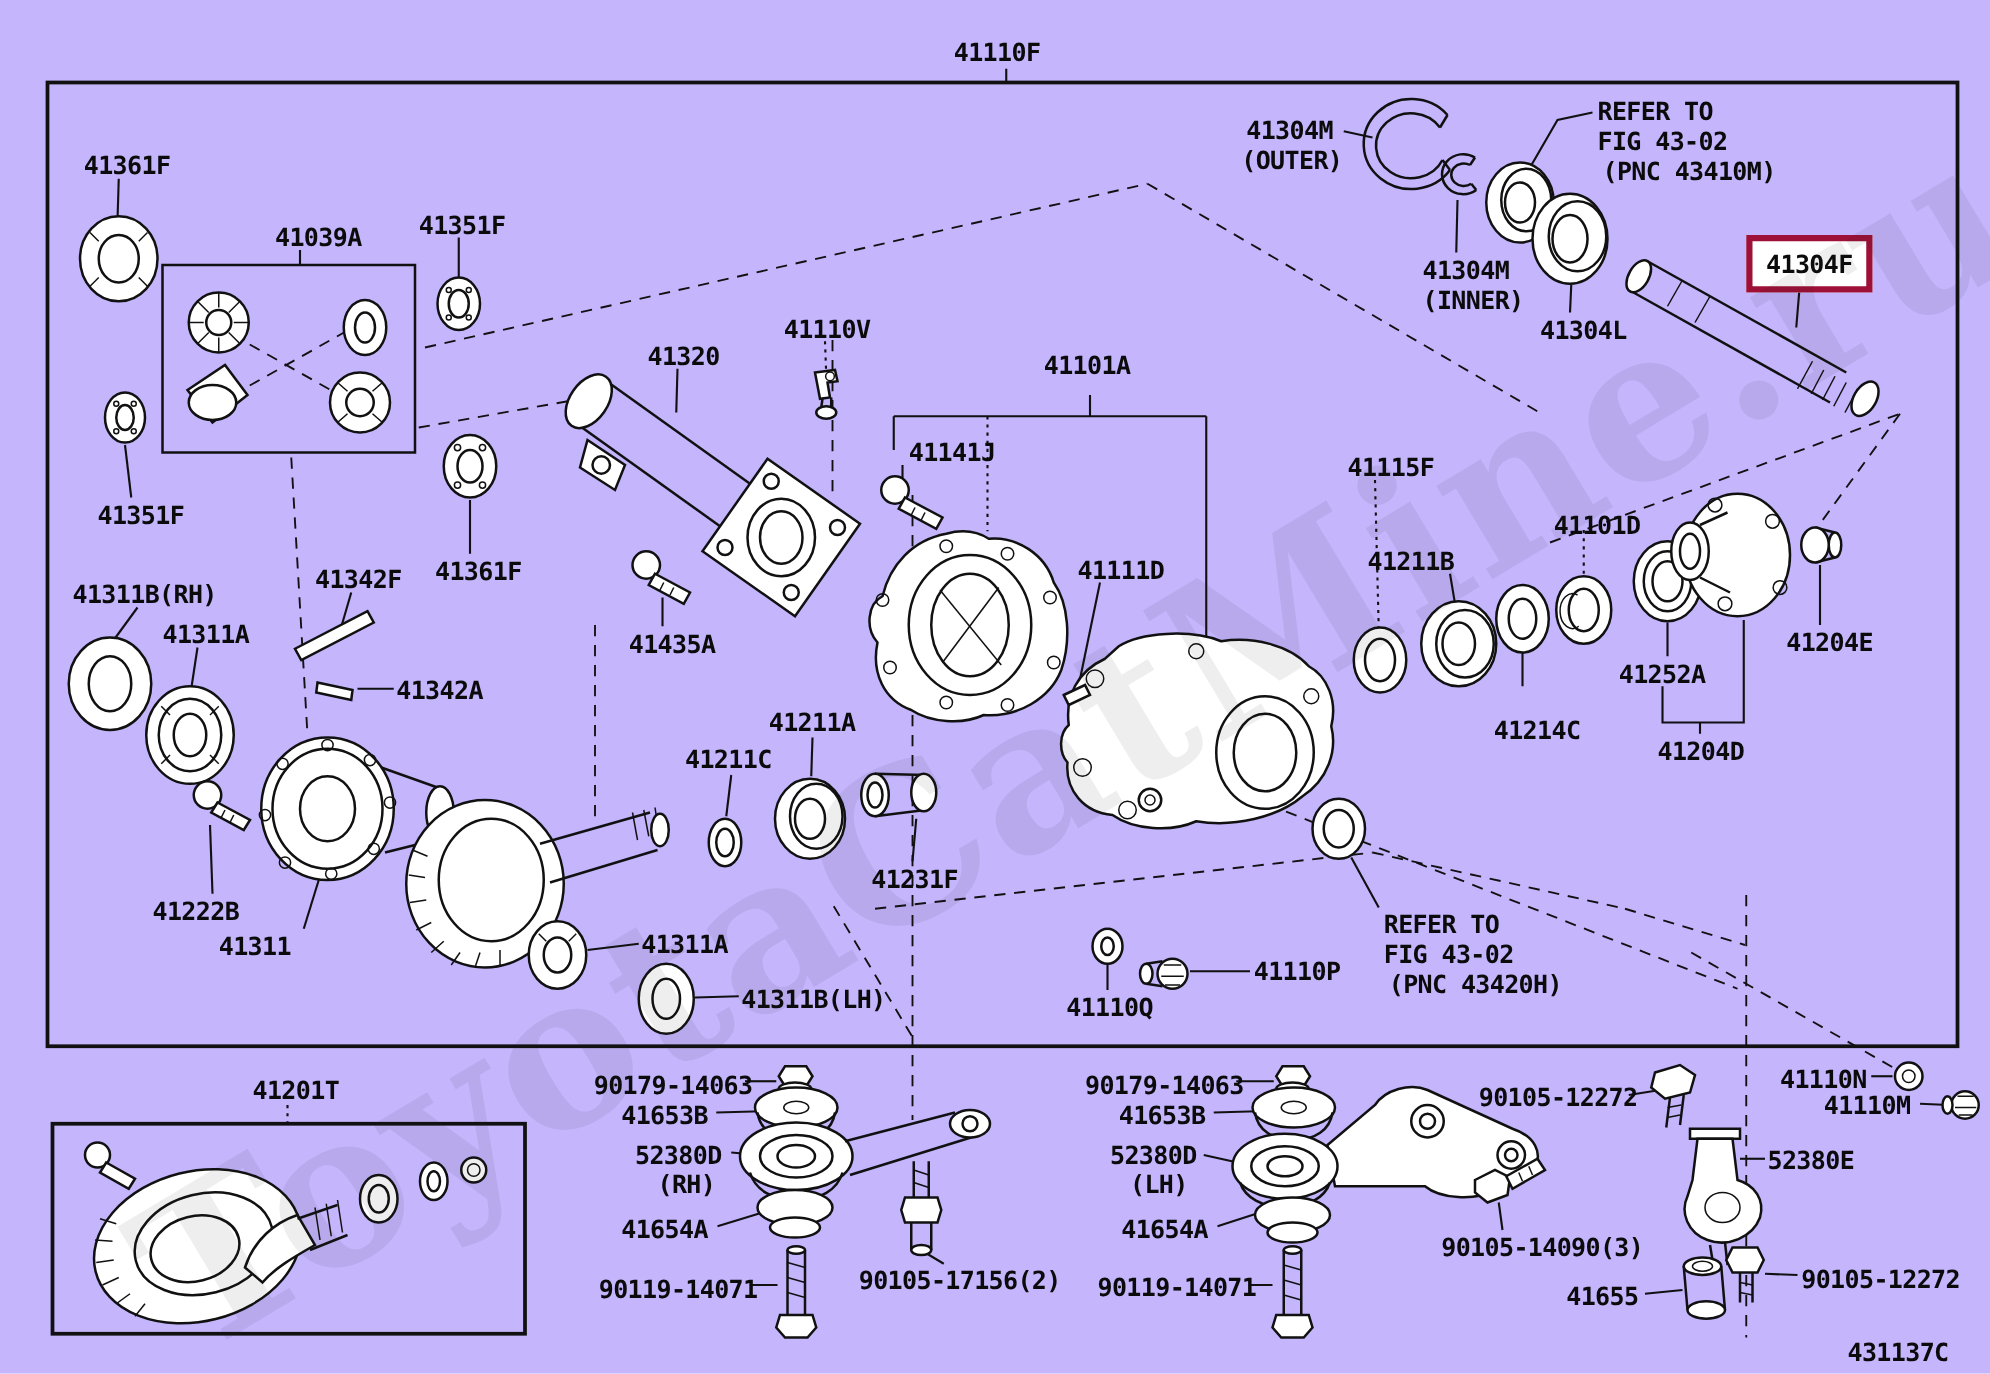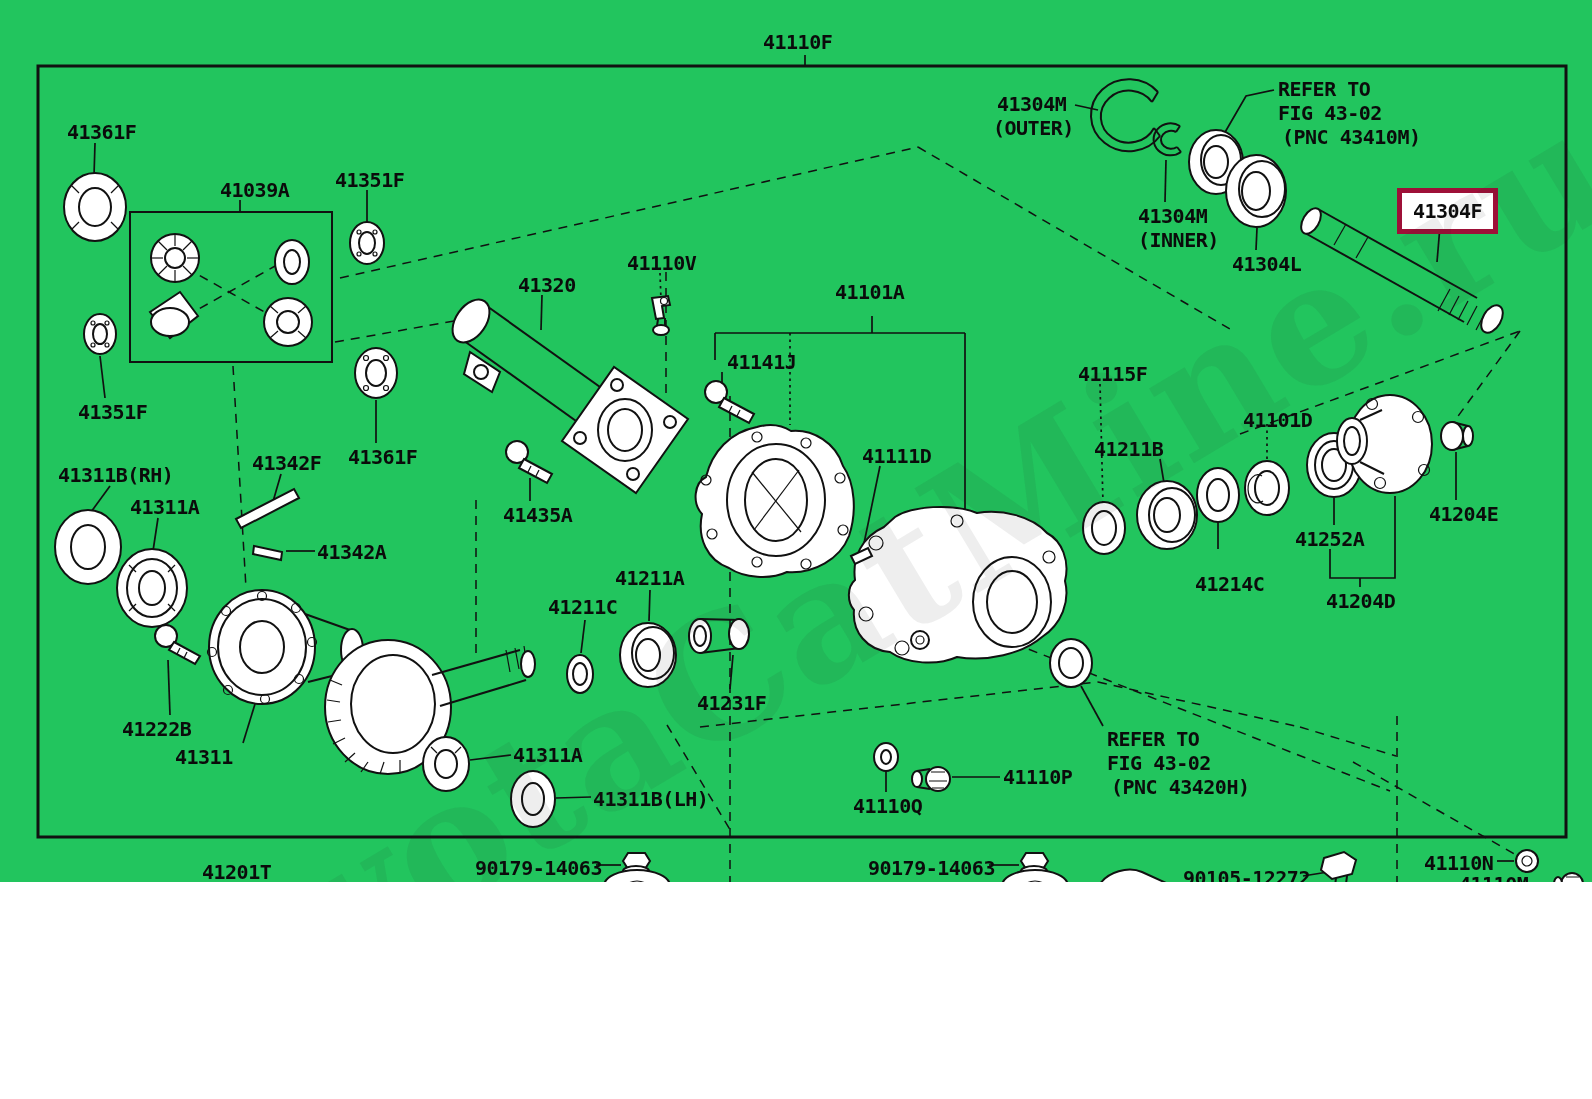--- a/index.html
+++ b/index.html
@@ -1,16 +1,16 @@
 <!DOCTYPE html>
 <html><head>
 <meta charset="utf-8">
 <style>
   html,body{margin:0;padding:0;background:#fff;}
-  #stage{position:relative;width:1592px;height:882px;background:#22c55e;overflow:hidden;
+  #stage{position:relative;width:1592px;height:1099px;background:#c4b5fd;overflow:hidden;
          font-family:"DejaVu Sans Mono",monospace;}
   #art{position:absolute;left:0;top:0;z-index:2;}
   #labels{position:absolute;left:0;top:0;width:100%;height:100%;z-index:3;}
   .part-label{position:absolute;font:bold 20px "DejaVu Sans Mono",monospace;color:#0b0b0b;
               white-space:nowrap;letter-spacing:-0.5px;}
   .hl-box{position:absolute;border:5px solid #9e1038;background:#fff;z-index:3;
           display:flex;align-items:center;justify-content:center;
           font:bold 20px "DejaVu Sans Mono",monospace;color:#0b0b0b;letter-spacing:-0.5px;}
   .watermark{position:absolute;left:74px;top:952px;transform:rotate(-31deg);transform-origin:0 0;
              font:bold 168px "DejaVu Serif",serif;color:rgba(40,40,40,0.08);

